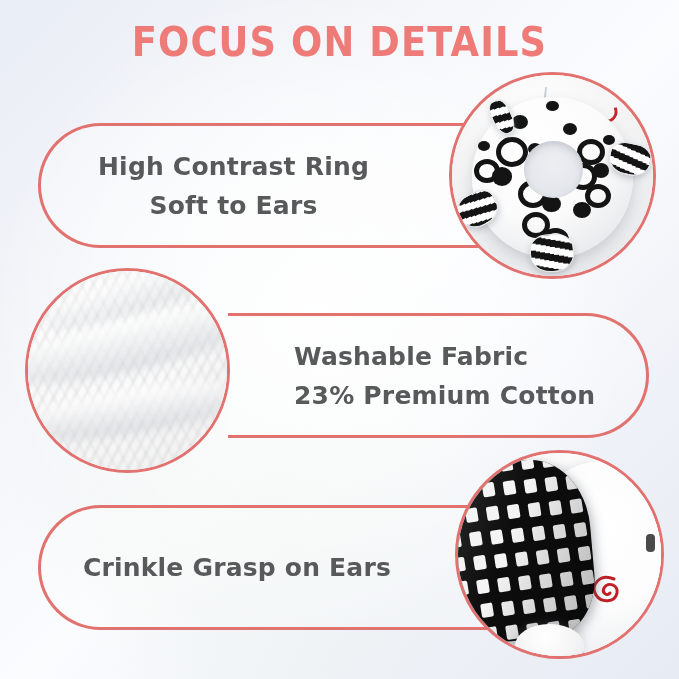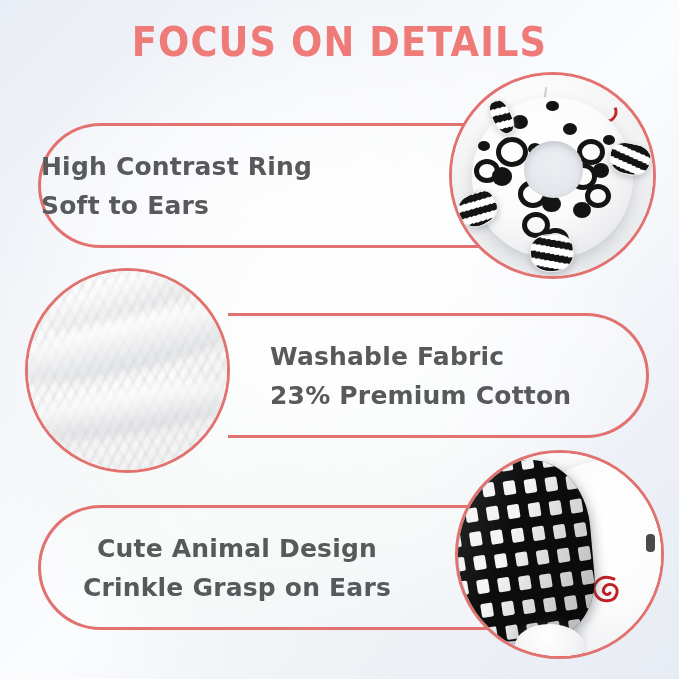--- a/index.html
+++ b/index.html
@@ -49,29 +49,29 @@
     color:#58595b;
     line-height:39px;
     letter-spacing:0.2px;
     white-space:nowrap;
   }
 
   #pill1{
     left:38px;top:123px;width:450px;height:125px;
     border-radius:63px 0 0 63px;
     border-right:none;
-    align-items:flex-start;
+    align-items:center;
     padding-right:62px;
   }
   #pill2{
     left:228px;top:313px;width:421px;height:125px;
     border-radius:0 63px 63px 0;
     border-left:none;
     align-items:flex-start;
-    padding-left:42px;
+    padding-left:66px;
     text-align:right;
   }
   #pill3{
     left:38px;top:505px;width:450px;height:125px;
     border-radius:63px 0 0 63px;
     border-right:none;
     align-items:center;
     padding-right:55px;
   }
 
@@ -257,21 +257,20 @@
       <div class="knit-fold knit-f2"></div>
     </div>
   </div>
 
   <div class="pill" id="pill2">
     <div class="pill-line">Washable Fabric</div>
     <div class="pill-line">23% Premium Cotton</div>
   </div>
 
   <div class="pill" id="pill3">
-    <div class="pill-line">Cute Animal Design</div>
     <div class="pill-line">Crinkle Grasp on Ears</div>
   </div>
 
   <div class="circle" id="circle3">
     <div class="photo">
       <div class="head-bg"></div>
       <div class="head-body"></div>
       <div class="eye-nub"></div>
 
       <svg class="spiral" viewBox="0 0 46 46">

